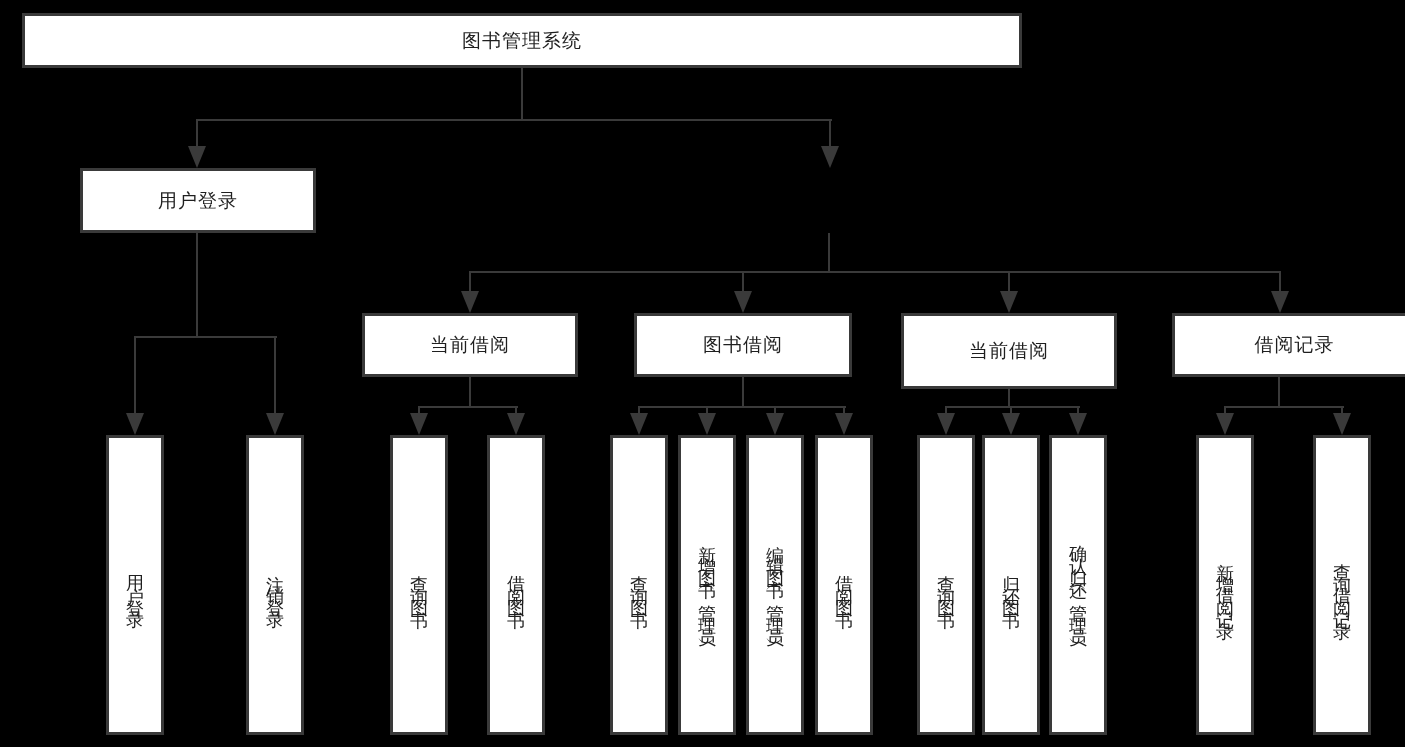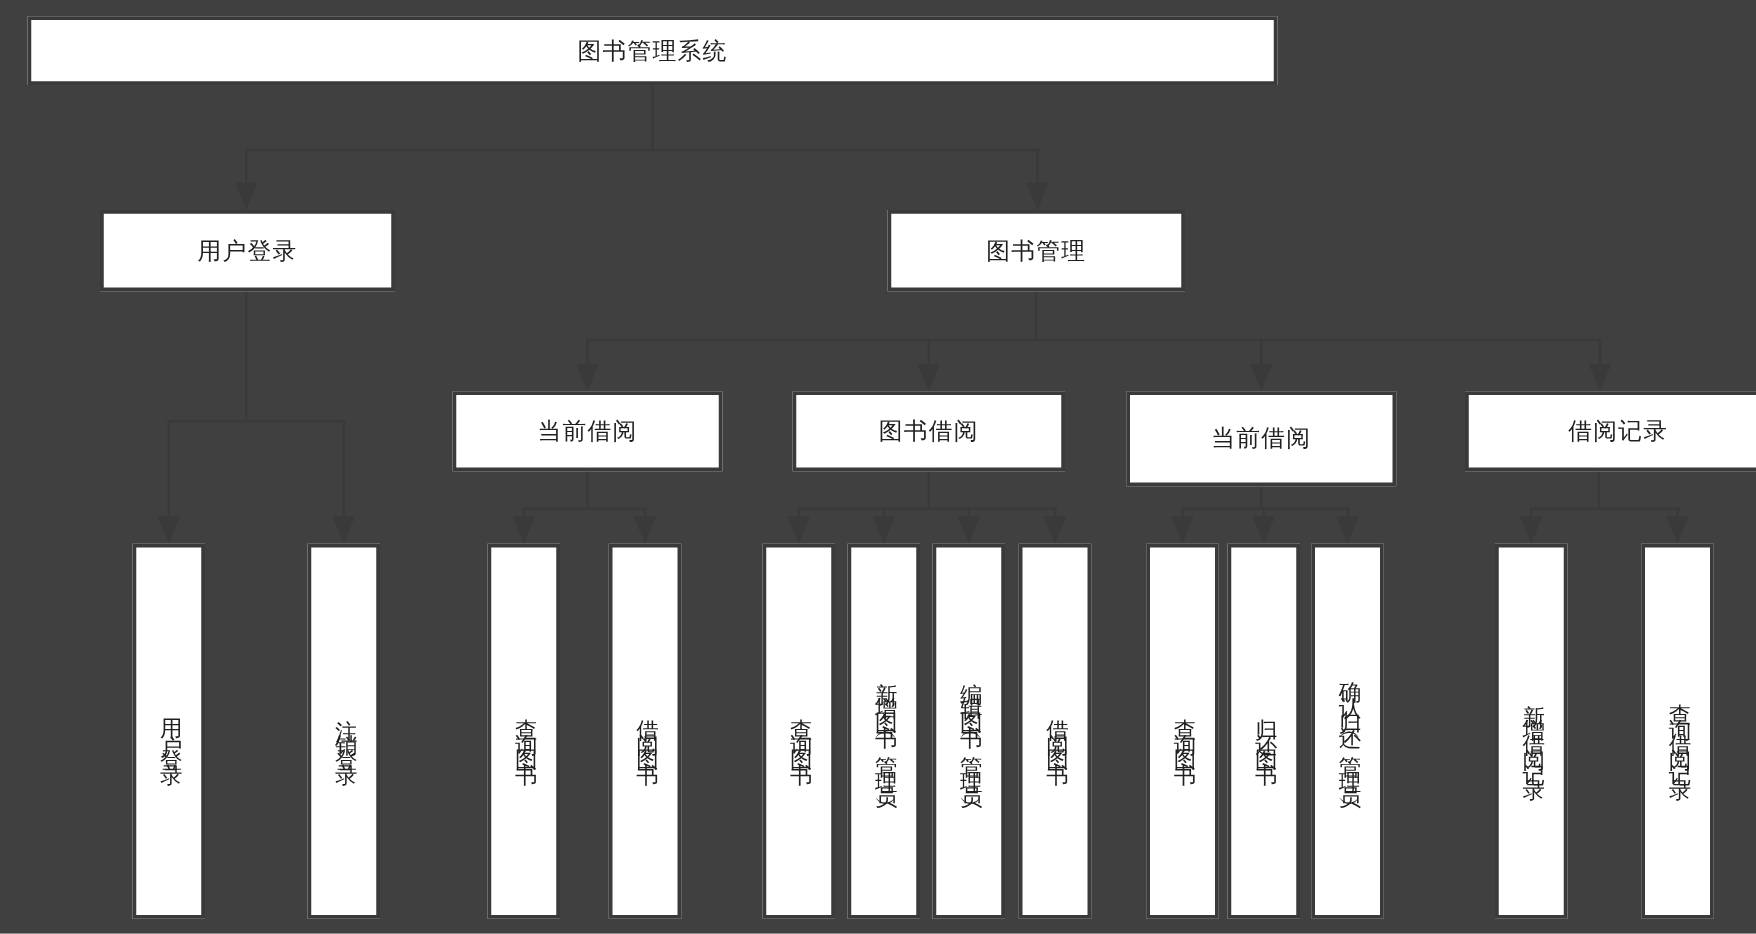--- a/index.html
+++ b/index.html
@@ -1,18 +1,18 @@
 <!DOCTYPE html>
 <html><head>
 <meta charset="utf-8">
 <style>
   html,body{margin:0;padding:0;background:#ffffff;}
   #canvas{
-    position:relative;width:1405px;height:747px;background:#404040;overflow:hidden;
-    font-family:Liberation Mono, monospace;color:#1f1f1f;
+    position:relative;width:1405px;height:747px;background:#000000;overflow:hidden;
+    font-family:Liberation Serif, serif;color:#1f1f1f;
   }
   .box{
     position:absolute;box-sizing:border-box;background:#ffffff;
     border:3px solid #3a3a3a;display:flex;align-items:center;justify-content:center;
     z-index:2;
   }
   .box .lbl{font-size:19px;color:#1f1f1f;letter-spacing:1px;white-space:nowrap;}
   .vbox .lbl{
     writing-mode:vertical-rl;text-orientation:mixed;
     font-size:18px;letter-spacing:12px;white-space:normal;line-height:1;
@@ -33,23 +33,20 @@
 <body>
 
 <div id="canvas">
 
   <div class="box" style="left:22px;top:13px;width:1000px;height:55px;">
     <span class="lbl">图书管理系统</span>
   </div>
 
   <div class="box" style="left:80px;top:168px;width:236px;height:65px;">
     <span class="lbl">用户登录</span>
-  </div>
-  <div class="box" style="left:710px;top:168px;width:238px;height:65px;">
-    <span class="lbl">图书管理</span>
   </div>
 
   <div class="box" style="left:362px;top:313px;width:216px;height:64px;">
     <span class="lbl">当前借阅</span>
   </div>
   <div class="box" style="left:634px;top:313px;width:218px;height:64px;align-items:center;">
     <span class="lbl">图书借阅</span>
   </div>
   <div class="box" style="left:901px;top:313px;width:216px;height:76px;">
     <span class="lbl">当前借阅</span>

